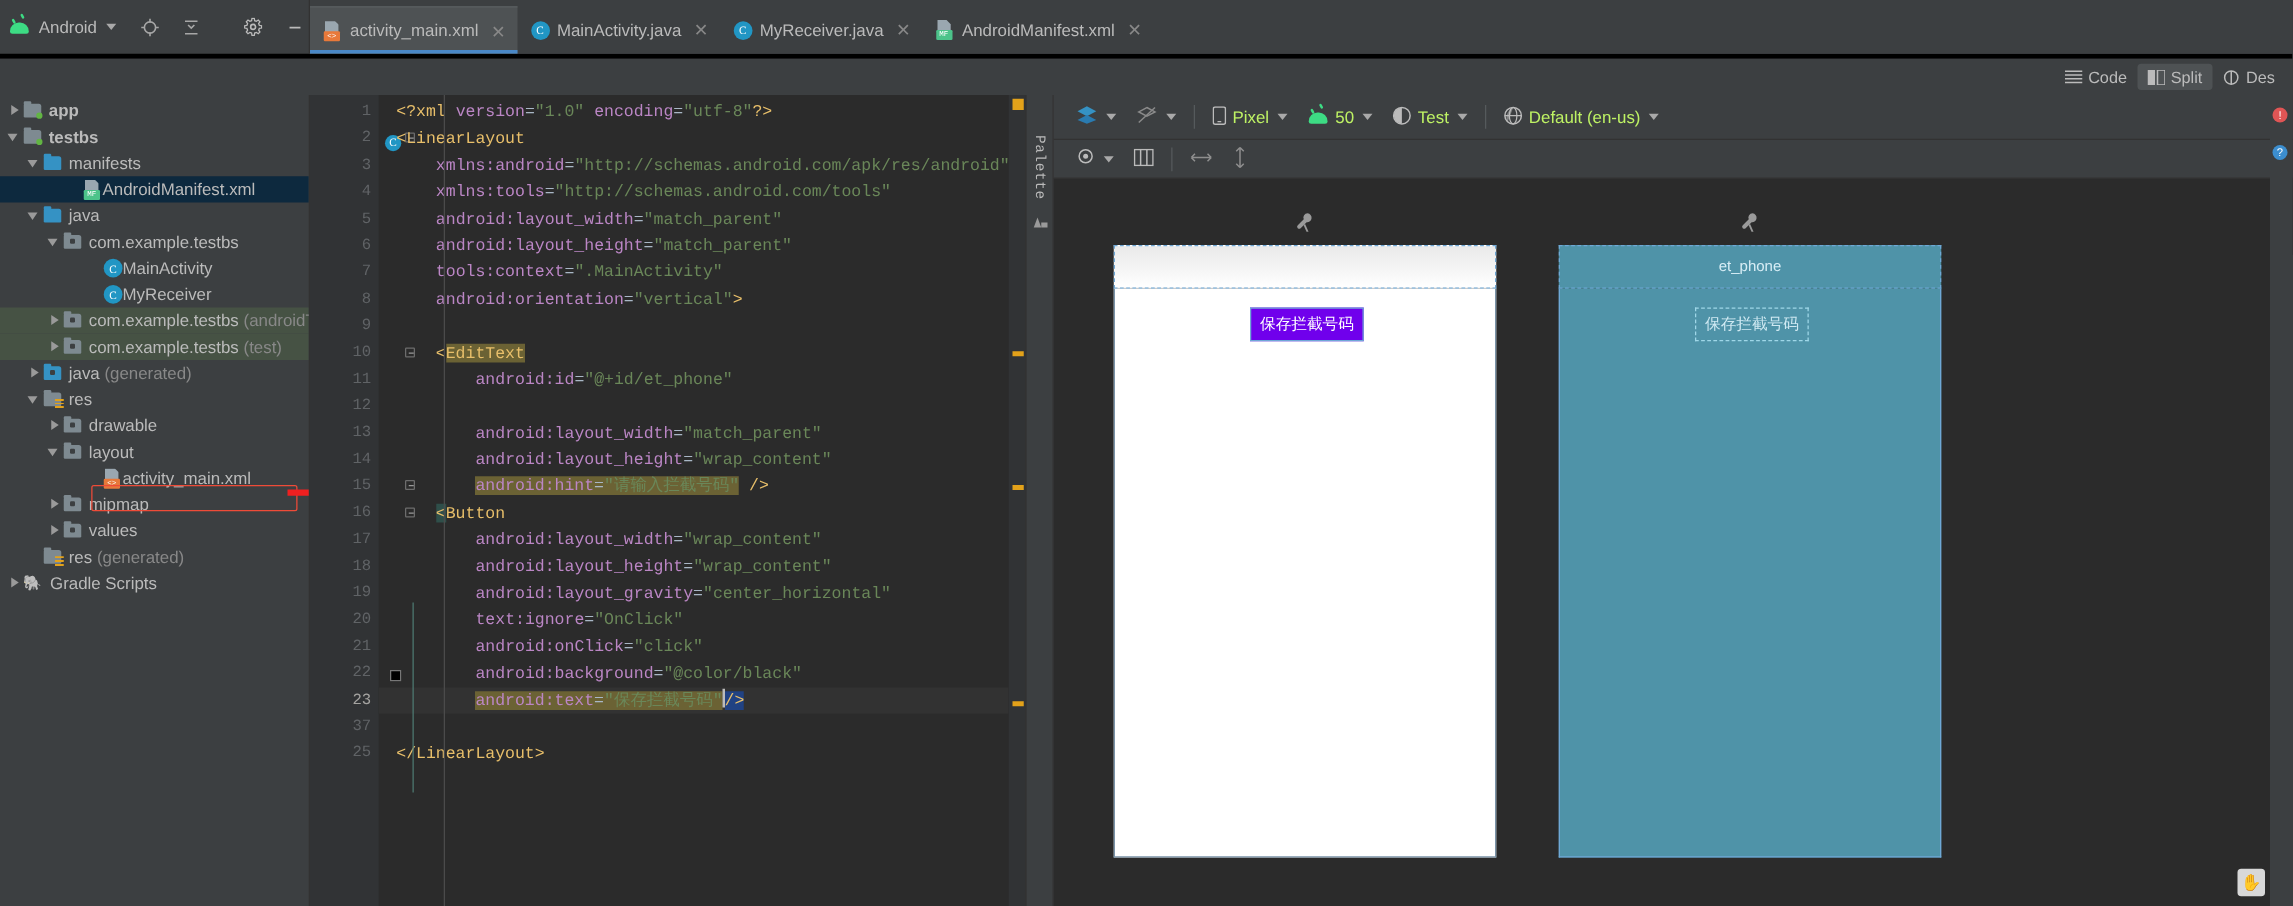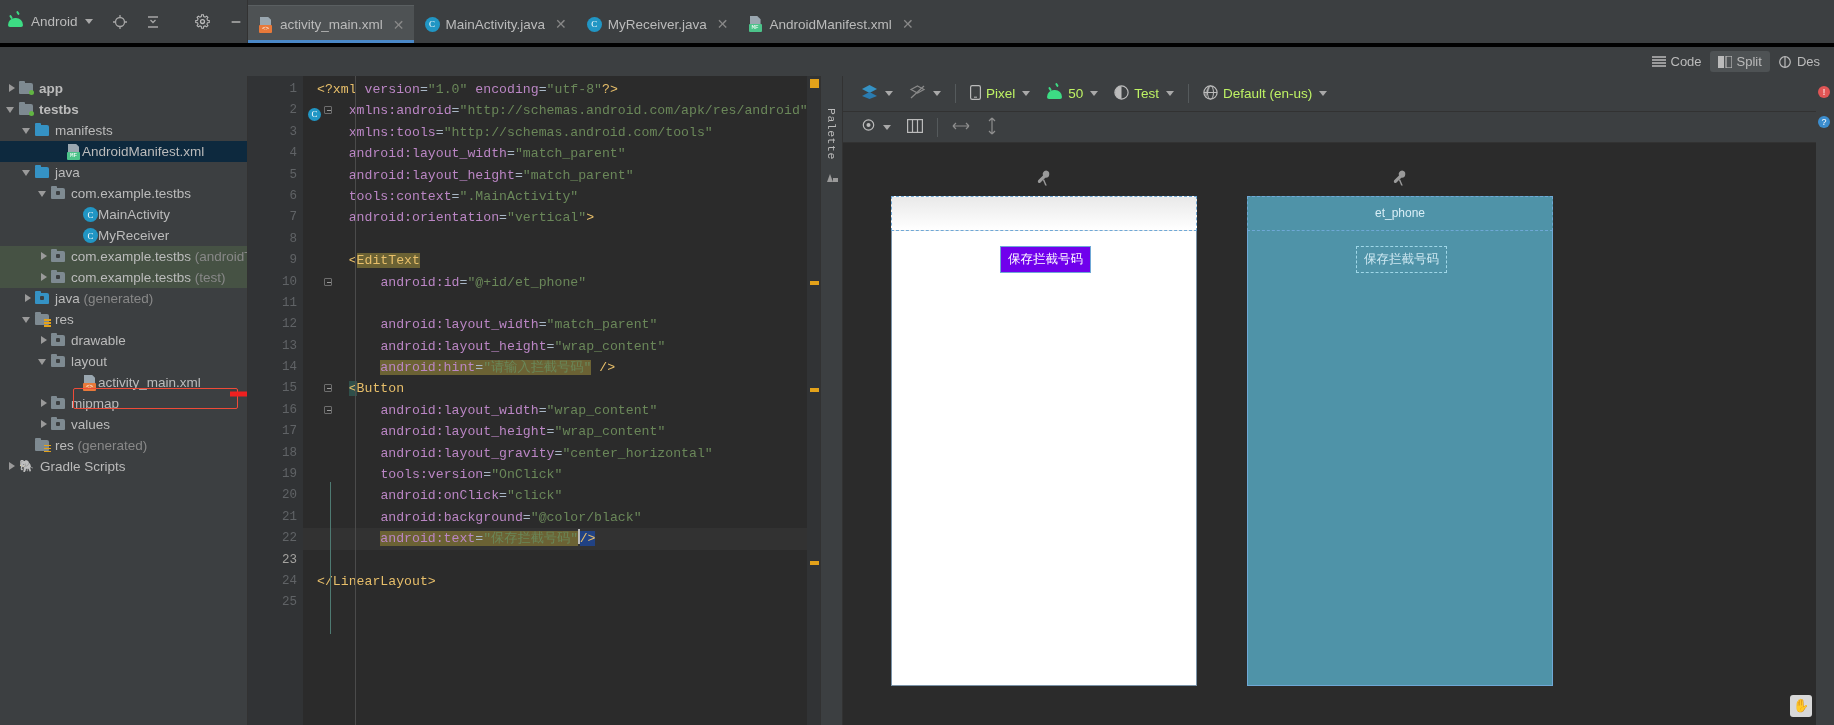--- a/index.html
+++ b/index.html
@@ -445,45 +445,46 @@
           <div class="gline">16<span class="fold">
               <span></span>
             </span></div>
           <div class="gline">17</div>
           <div class="gline">18</div>
           <div class="gline">19</div>
           <div class="gline">20</div>
           <div class="gline">21</div>
           <div class="gline">22<span class="gmark"><span style="display:inline-block;width:9px;height:9px;background:#000;border:1px solid #777;"></span></span></div>
           <div class="gline cur">23</div>
-          <div class="gline">24</div>
+          <div class="gline">37</div>
           <div class="gline">25</div>
         </div>
       <div class="code" id="code">
         <div class="vguide" style="left:52px;"></div>
         <div class="vguide c2" style="left:27px; top:406px; height:152px;"></div>
       <div class="cl"><span class="brk">&lt;?</span><span class="tg">xml</span><span class="pn"> </span><span class="at">version</span><span class="pn">=</span><span class="va">"1.0"</span><span class="pn"> </span><span class="at">encoding</span><span class="pn">=</span><span class="va">"utf-8"</span><span class="brk">?&gt;</span></div>
+          <div class="cl"><span class="brk">&lt;</span><span class="tg">LinearLayout</span></div>
           <div class="cl"><span class="pn"> </span><span class="pn"> </span><span class="pn"> </span><span class="pn"> </span><span class="at">xmlns:android</span><span class="pn">=</span><span class="va">"http://schemas.android.com/apk/res/android"</span></div>
           <div class="cl"><span class="pn"> </span><span class="pn"> </span><span class="pn"> </span><span class="pn"> </span><span class="at">xmlns:tools</span><span class="pn">=</span><span class="va">"http://schemas.android.com/tools"</span></div>
           <div class="cl"><span class="pn"> </span><span class="pn"> </span><span class="pn"> </span><span class="pn"> </span><span class="at">android:layout_width</span><span class="pn">=</span><span class="va">"match_parent"</span></div>
           <div class="cl"><span class="pn"> </span><span class="pn"> </span><span class="pn"> </span><span class="pn"> </span><span class="at">android:layout_height</span><span class="pn">=</span><span class="va">"match_parent"</span></div>
           <div class="cl"><span class="pn"> </span><span class="pn"> </span><span class="pn"> </span><span class="pn"> </span><span class="at">tools:context</span><span class="pn">=</span><span class="va">".MainActivity"</span></div>
           <div class="cl"><span class="pn"> </span><span class="pn"> </span><span class="pn"> </span><span class="pn"> </span><span class="at">android:orientation</span><span class="pn">=</span><span class="va">"vertical"</span><span class="brk">&gt;</span></div>
           <div class="cl"></div>
           <div class="cl"><span class="pn">    </span><span class="brk">&lt;</span><span class="tg hlbg">EditText</span></div>
           <div class="cl"><span class="pn"> </span><span class="pn"> </span><span class="pn"> </span><span class="pn"> </span><span class="pn"> </span><span class="pn"> </span><span class="pn"> </span><span class="pn"> </span><span class="at">android:id</span><span class="pn">=</span><span class="va">"@+id/et_phone"</span></div>
           <div class="cl"></div>
           <div class="cl"><span class="pn"> </span><span class="pn"> </span><span class="pn"> </span><span class="pn"> </span><span class="pn"> </span><span class="pn"> </span><span class="pn"> </span><span class="pn"> </span><span class="at">android:layout_width</span><span class="pn">=</span><span class="va">"match_parent"</span></div>
           <div class="cl"><span class="pn"> </span><span class="pn"> </span><span class="pn"> </span><span class="pn"> </span><span class="pn"> </span><span class="pn"> </span><span class="pn"> </span><span class="pn"> </span><span class="at">android:layout_height</span><span class="pn">=</span><span class="va">"wrap_content"</span></div>
           <div class="cl"><span class="pn">        </span><span class="hlbg"><span class="at">android:hint</span><span class="pn">=</span><span class="va">"请输入拦截号码"</span></span><span class="pn"> </span><span class="brk">/&gt;</span></div>
           <div class="cl"><span class="pn">    </span><span class="brk" style="background:#2f4f4a;">&lt;</span><span class="tg">Button</span></div>
           <div class="cl"><span class="pn"> </span><span class="pn"> </span><span class="pn"> </span><span class="pn"> </span><span class="pn"> </span><span class="pn"> </span><span class="pn"> </span><span class="pn"> </span><span class="at">android:layout_width</span><span class="pn">=</span><span class="va">"wrap_content"</span></div>
           <div class="cl"><span class="pn"> </span><span class="pn"> </span><span class="pn"> </span><span class="pn"> </span><span class="pn"> </span><span class="pn"> </span><span class="pn"> </span><span class="pn"> </span><span class="at">android:layout_height</span><span class="pn">=</span><span class="va">"wrap_content"</span></div>
           <div class="cl"><span class="pn"> </span><span class="pn"> </span><span class="pn"> </span><span class="pn"> </span><span class="pn"> </span><span class="pn"> </span><span class="pn"> </span><span class="pn"> </span><span class="at">android:layout_gravity</span><span class="pn">=</span><span class="va">"center_horizontal"</span></div>
-          <div class="cl"><span class="pn"> </span><span class="pn"> </span><span class="pn"> </span><span class="pn"> </span><span class="pn"> </span><span class="pn"> </span><span class="pn"> </span><span class="pn"> </span><span class="at">tools:version</span><span class="pn">=</span><span class="va">"OnClick"</span></div>
+          <div class="cl"><span class="pn"> </span><span class="pn"> </span><span class="pn"> </span><span class="pn"> </span><span class="pn"> </span><span class="pn"> </span><span class="pn"> </span><span class="pn"> </span><span class="at">text:ignore</span><span class="pn">=</span><span class="va">"OnClick"</span></div>
           <div class="cl"><span class="pn"> </span><span class="pn"> </span><span class="pn"> </span><span class="pn"> </span><span class="pn"> </span><span class="pn"> </span><span class="pn"> </span><span class="pn"> </span><span class="at">android:onClick</span><span class="pn">=</span><span class="va">"click"</span></div>
           <div class="cl"><span class="pn"> </span><span class="pn"> </span><span class="pn"> </span><span class="pn"> </span><span class="pn"> </span><span class="pn"> </span><span class="pn"> </span><span class="pn"> </span><span class="at">android:background</span><span class="pn">=</span><span class="va">"@color/black"</span></div>
           <div class="cl cur"><span class="pn">        </span><span class="hlbg"><span class="at">android:text</span><span class="pn">=</span><span class="va">"保存拦截号码"</span></span><span class="cursor"></span><span class="selbg"><span class="brk">/&gt;</span></span></div>
           <div class="cl"></div>
           <div class="cl"><span class="brk">&lt;/</span><span class="tg">LinearLayout</span><span class="brk">&gt;</span></div>
         </div>
       <div class="stripe">
         <div style="position:absolute;right:1px;top:3px;width:9px;height:9px;background:#e3a21a;"></div>
         <div style="position:absolute;right:1px;top:205px;width:9px;height:4px;background:#e3a21a;"></div>
         <div style="position:absolute;right:1px;top:312px;width:9px;height:4px;background:#e3a21a;"></div>

